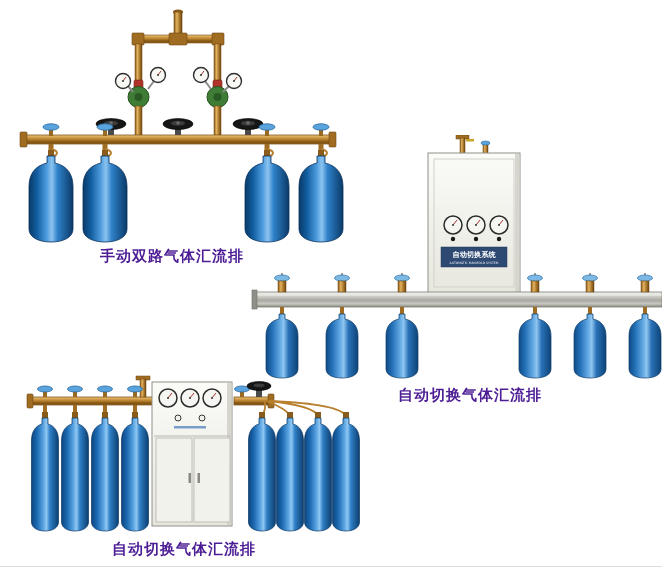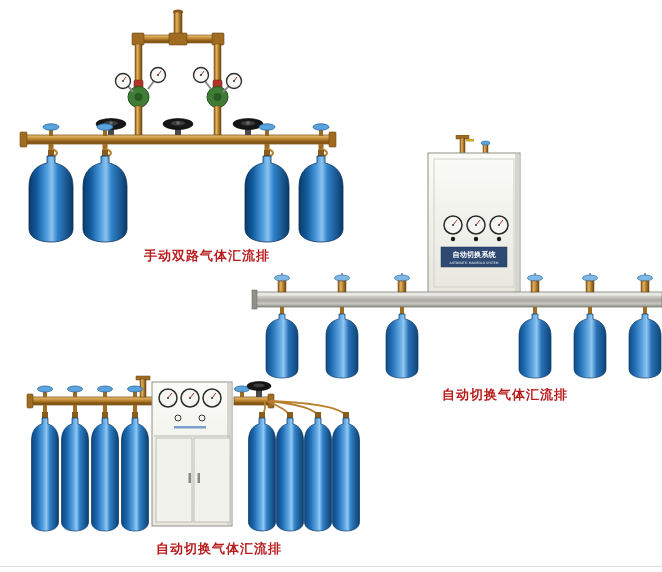--- a/index.html
+++ b/index.html
@@ -4,22 +4,22 @@
 <style>
   * { margin:0; padding:0; box-sizing:border-box; }
   html,body { background:#ffffff; }
   body { font-family:"Liberation Sans","DejaVu Sans",sans-serif; }
   .stage {
     position:relative; width:662px; height:572px;
     background:#ffffff; overflow:hidden;
   }
   .illus { position:absolute; }
   .caption {
-    position:absolute; width:170px; text-align:right;
-    font-size:13px; font-weight:bold; color:#b91c1c;
+    position:absolute; width:170px; text-align:left;
+    font-size:15px; font-weight:bold; color:#4c1d95;
     letter-spacing:1px; font-family:"DejaVu Sans","Liberation Sans",sans-serif;
     white-space:nowrap;
   }
   .bottom-rule {
     position:absolute; left:0; width:662px; top:566px;
     border-top:1px solid #dcdcdc; height:0;
   }
   svg text { font-family:"DejaVu Sans","Liberation Sans",sans-serif; }
 </style>
 </head>

